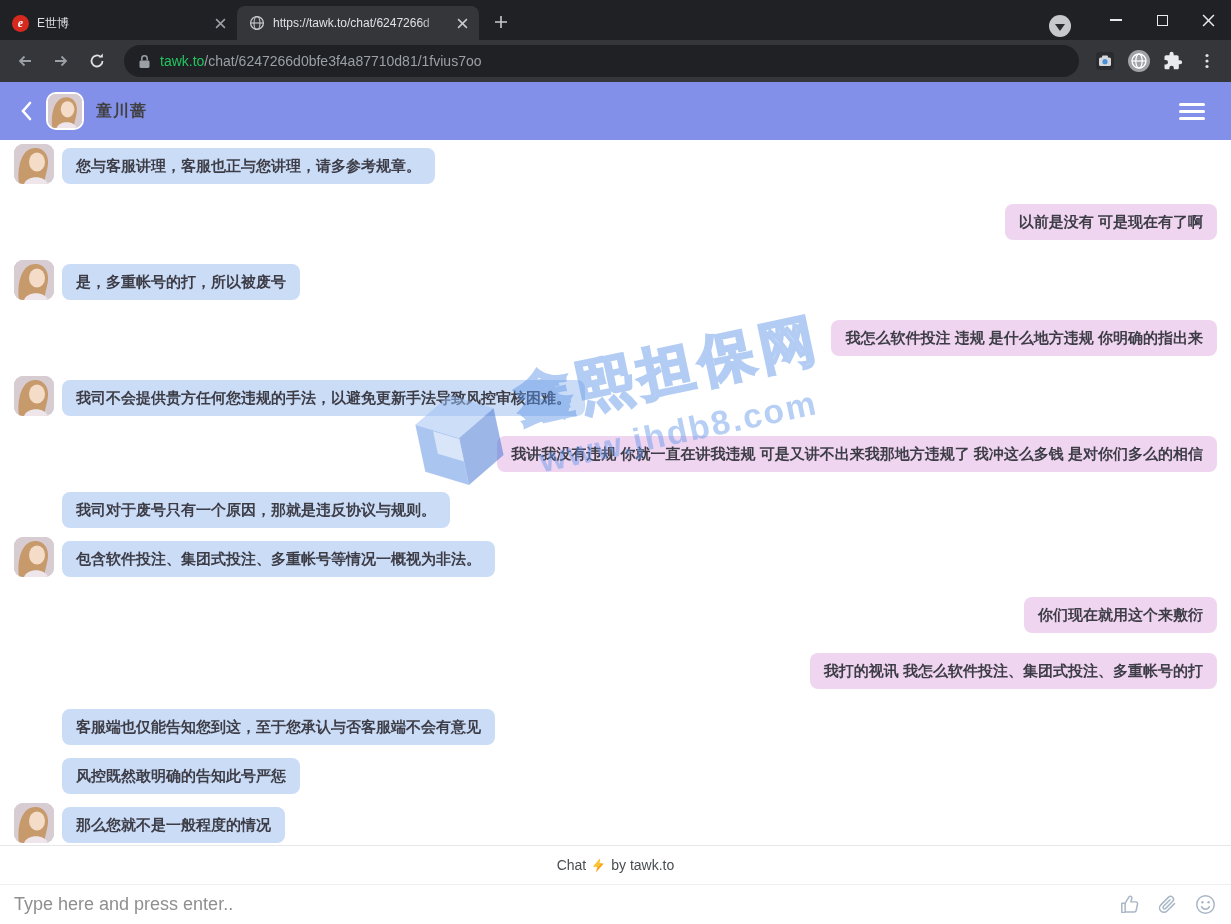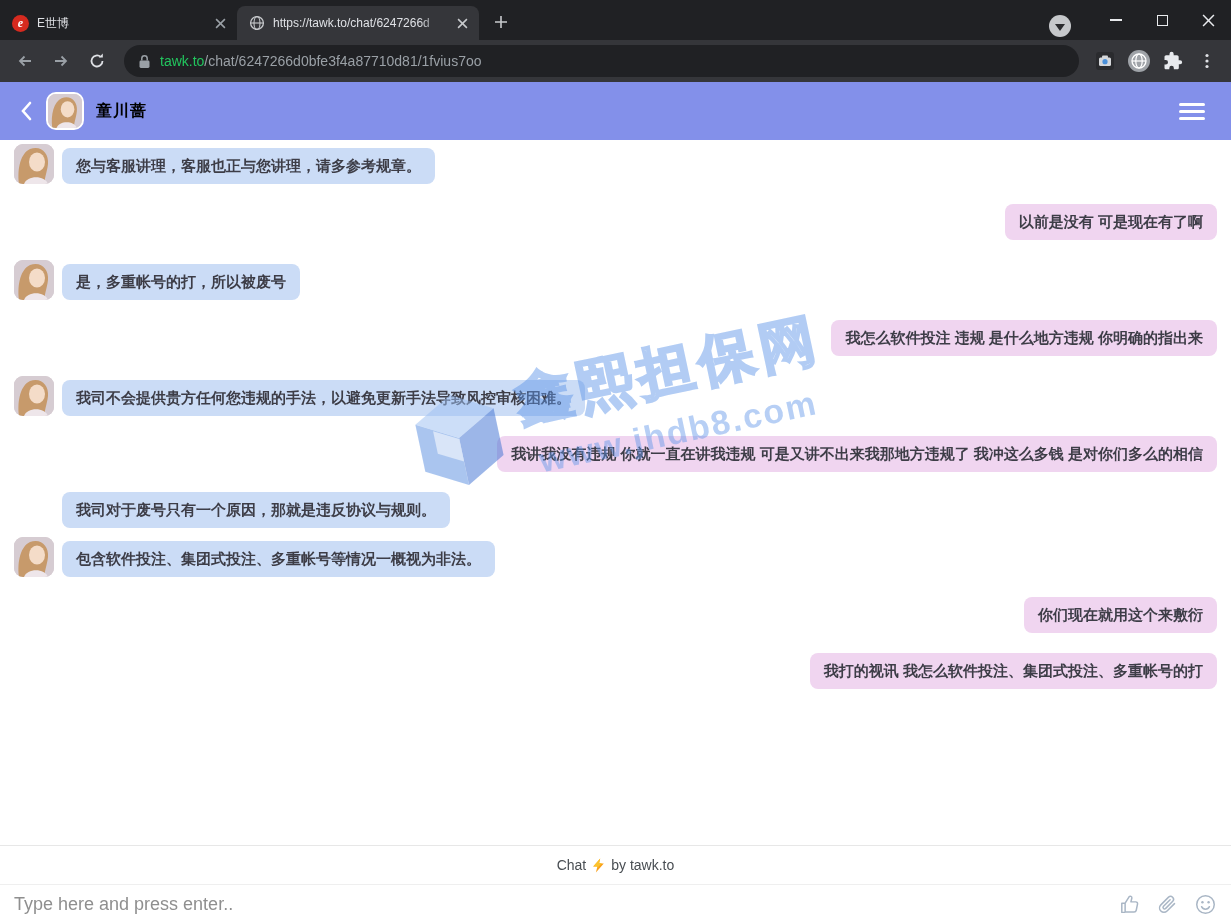--- a/index.html
+++ b/index.html
@@ -35,21 +35,21 @@
   .nav-btn { width:30px; height:30px; display:flex; align-items:center; justify-content:center; border-radius:50%; }
   .urlbar { flex:1; height:32px; background:#202124; border-radius:16px; display:flex; align-items:center;
     padding:0 14px; gap:9px; margin:0 6px; min-width:0; }
   .url-host { color:#22c55e; font-size:14px; }
   .url-path { color:#9aa0a6; font-size:14px; white-space:nowrap; overflow:hidden; }
   .ext-icon { width:28px; height:28px; display:flex; align-items:center; justify-content:center; border-radius:50%; }
 
   
   .chat-header { height:58px; background:#8390ea; display:flex; align-items:center; padding:0 18px; gap:12px; }
   .hdr-avatar { width:38px; height:38px; border-radius:10px; border:2px solid #fff; overflow:hidden; flex:none; background:#d6ccd2; }
-  .hdr-name { color:#000000; font-size:16px; font-weight:bold; letter-spacing:1px; flex:1; }
+  .hdr-name { color:#404040; font-size:16px; font-weight:bold; letter-spacing:1px; flex:1; }
   .hamburger { width:26px; display:flex; flex-direction:column; gap:4px; margin-right:8px; }
   .hamburger span { height:3px; background:#fff; border-radius:2px; }
 
   
   .chat-body { flex:1; background:#fff; position:relative; padding:4px 14px 0; overflow:hidden; }
   .msg-row { display:flex; align-items:flex-end; margin-bottom:20px;font-weight:bold; }
   .msg-row.visitor { justify-content:flex-end; }
   .av { width:40px; height:40px; border-radius:9px; overflow:hidden; flex:none; margin-right:8px; background:#d6ccd2; }
   .bubble-col { display:flex; flex-direction:column; gap:13px; max-width:92%; }
   .msg-row.visitor .bubble-col { align-items:flex-end; }
@@ -280,20 +280,36 @@
       <div class="msg-row visitor">
         <div class="bubble-col">
           <div class="bubble">你们现在就用这个来敷衍</div>
         </div>
       </div>
       <div class="msg-row visitor">
         <div class="bubble-col">
           <div class="bubble">我打的视讯 我怎么软件投注、集团式投注、多重帐号的打</div>
         </div>
       </div>
+      <div class="msg-row agent">
+        <div class="av">
+          <svg viewBox="0 0 40 40" style="display: block;" xmlns="http://www.w3.org/2000/svg" width="100%" height="100%">
+  <rect width="40" height="40" fill="#d6ccd2"></rect>
+  <path d="M5,40 C3,24 7,9 16,5 C27,1 35,9 34,20 C33,29 30,34 31,40 Z" fill="#c79a6b"></path>
+  <ellipse cx="23" cy="18" rx="8" ry="9.5" fill="#f4dcc8"></ellipse>
+  <path d="M27,8 C22,7 17,9 16,14 C15,10 18,6 23,6 Z" fill="#b8араб" opacity="0"></path>
+  <path d="M10,40 C13,31 31,31 34,40 Z" fill="#eee6ea"></path>
+</svg>
+        </div>
+        <div class="bubble-col">
+          <div class="bubble">客服端也仅能告知您到这，至于您承认与否客服端不会有意见</div>
+          <div class="bubble">风控既然敢明确的告知此号严惩</div>
+          <div class="bubble">那么您就不是一般程度的情况</div>
+        </div>
+      </div>
       <div class="watermark">
       <svg width="96" height="112" viewBox="0 0 96 112">
         <path d="M8 34 L48 12 L88 34 L48 56 Z" fill="#9cc0f2" opacity=".85"></path>
         <path d="M8 34 L48 56 L48 104 L8 82 Z" fill="#5b8fe0" opacity=".85"></path>
         <path d="M88 34 L48 56 L48 104 L88 82 Z" fill="#3f72d2" opacity=".85"></path>
         <path d="M24 44 L48 57 L48 80 L24 67 Z" fill="#fff" opacity=".55"></path>
       </svg>
       <div class="wm-text">
         <div class="wm-brand">鑫熙担保网</div>
         <div class="wm-url">www.jhdb8.com</div>

